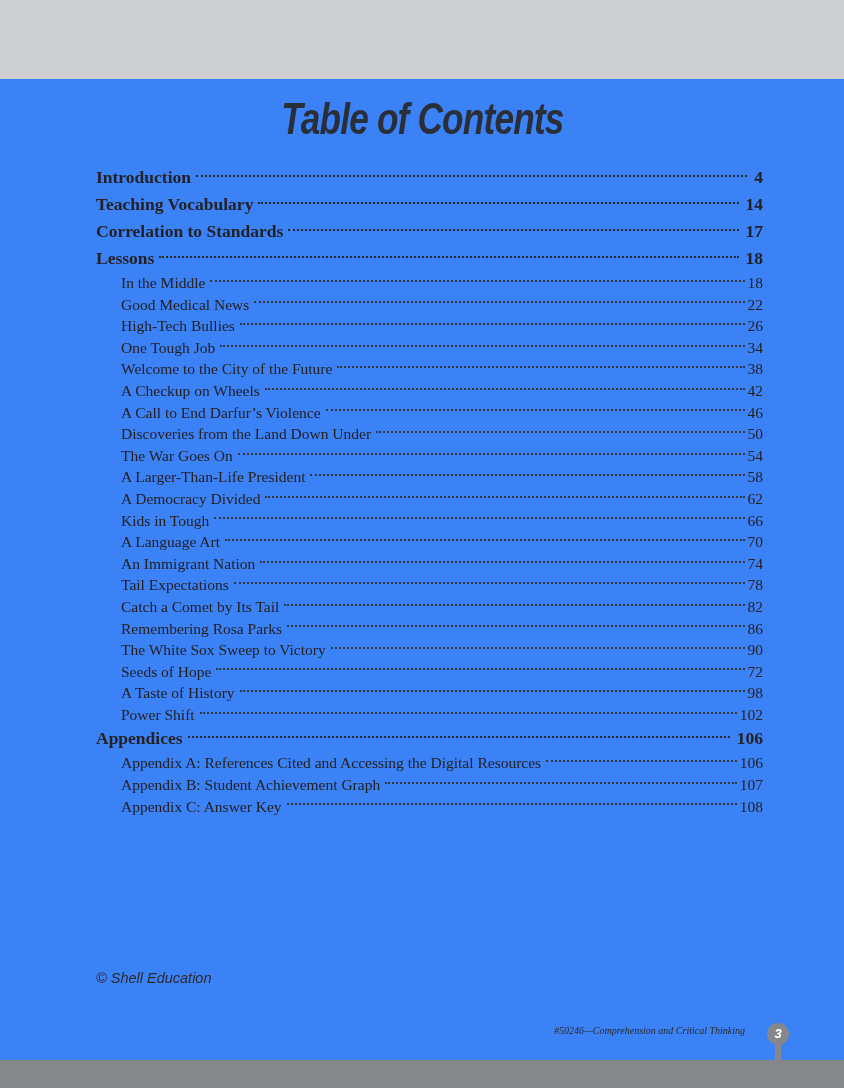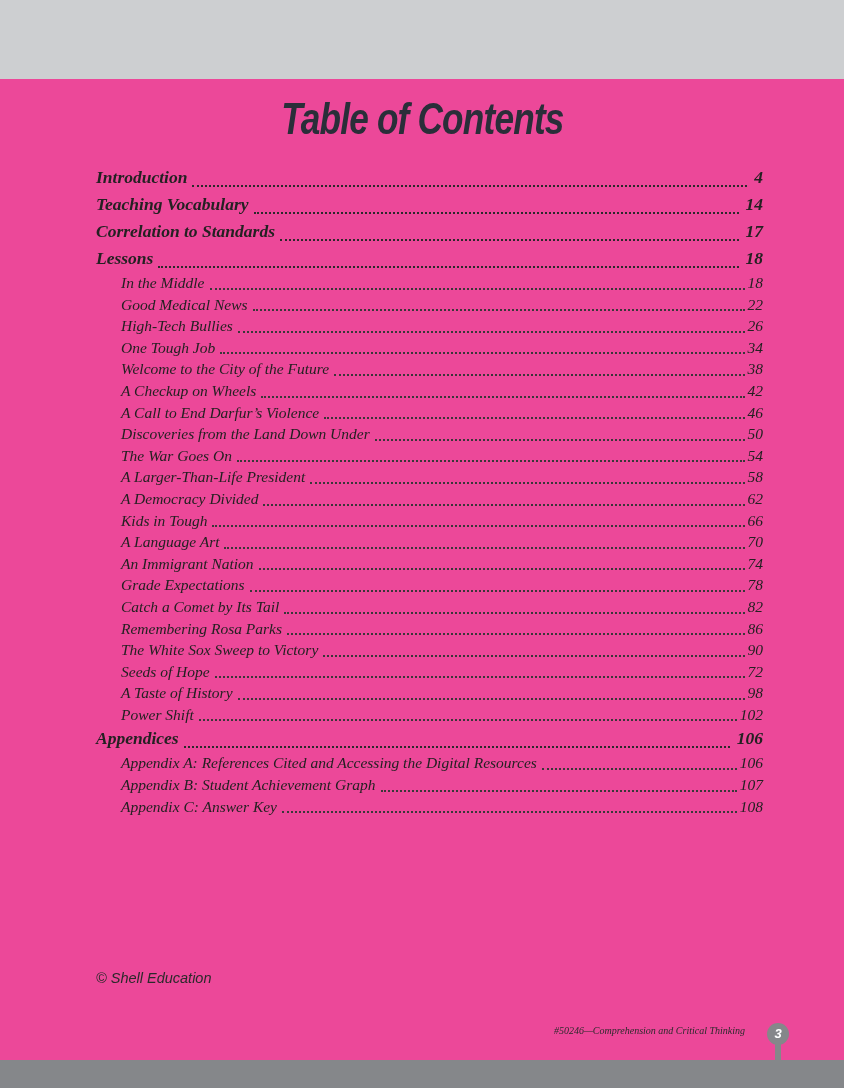--- a/index.html
+++ b/index.html
@@ -1,20 +1,20 @@
 <!DOCTYPE html>
 <html><head>
 <meta charset="utf-8">
 <style>
   html, body { margin: 0; padding: 0; background: #ffffff; }
   .page {
     position: relative;
     width: 844px;
     height: 1088px;
-    background: #ec4899;
+    background: #3b82f6;
     overflow: hidden;
     font-family: "Liberation Serif", serif;
     color: #242122;
   }
   .top-bar {
     position: absolute;
     top: 0; left: 0;
     width: 844px; height: 79px;
     background: #cdcfd1;
   }
@@ -35,23 +35,22 @@
     transform: scaleX(0.80);
   }
   .toc {
     position: absolute;
     top: 164px;
     left: 96px;
     width: 667px;
   }
   .row {
     display: flex;
-    align-items: flex-end;
+    align-items: center;
     white-space: nowrap;
-    font-style: italic;
   }
   .row.l1 {
     font-weight: bold;
     font-size: 17.5px;
     line-height: 27px;
   }
   .row.l2 {
     font-size: 15.5px;
     line-height: 21.6px;
     padding-left: 25px;
@@ -207,21 +206,21 @@
         <span class="label">A Language Art</span>
         <span class="leader"></span>
         <span class="pagenum">70</span>
       </div>
       <div class="row l2">
         <span class="label">An Immigrant Nation</span>
         <span class="leader"></span>
         <span class="pagenum">74</span>
       </div>
       <div class="row l2">
-        <span class="label">Grade Expectations</span>
+        <span class="label">Tail Expectations</span>
         <span class="leader"></span>
         <span class="pagenum">78</span>
       </div>
       <div class="row l2">
         <span class="label">Catch a Comet by Its Tail</span>
         <span class="leader"></span>
         <span class="pagenum">82</span>
       </div>
       <div class="row l2">
         <span class="label">Remembering Rosa Parks</span>

